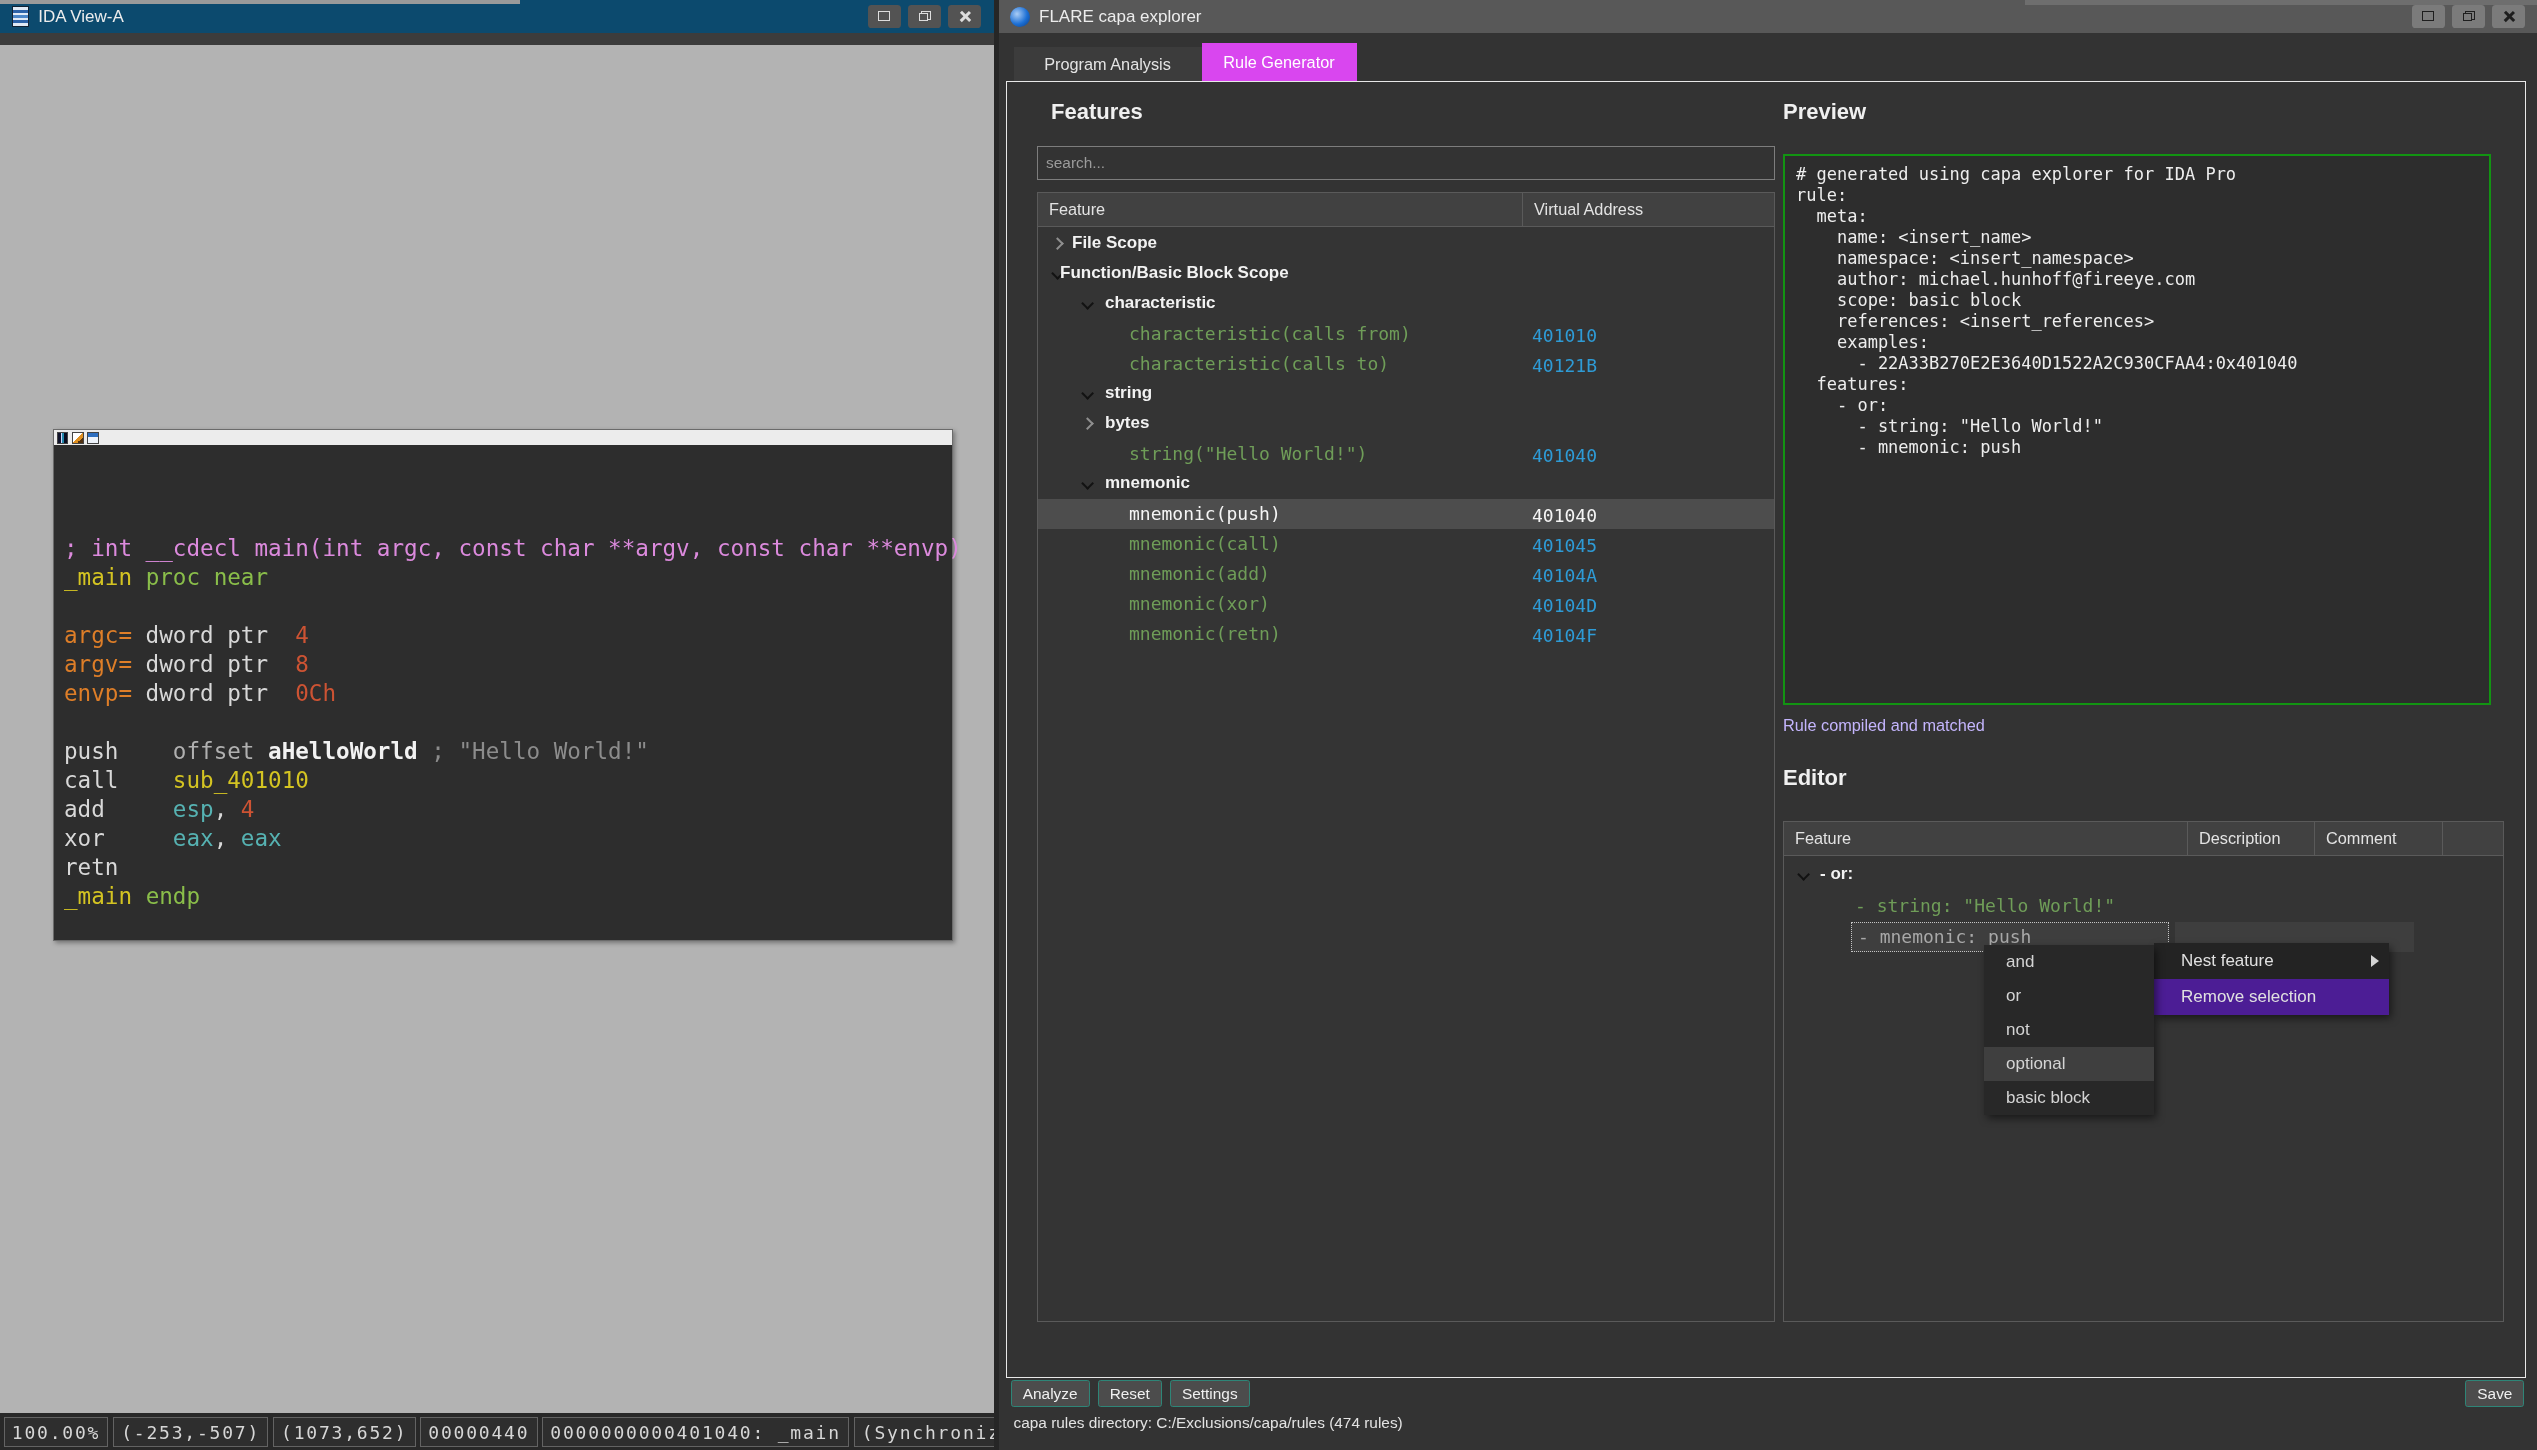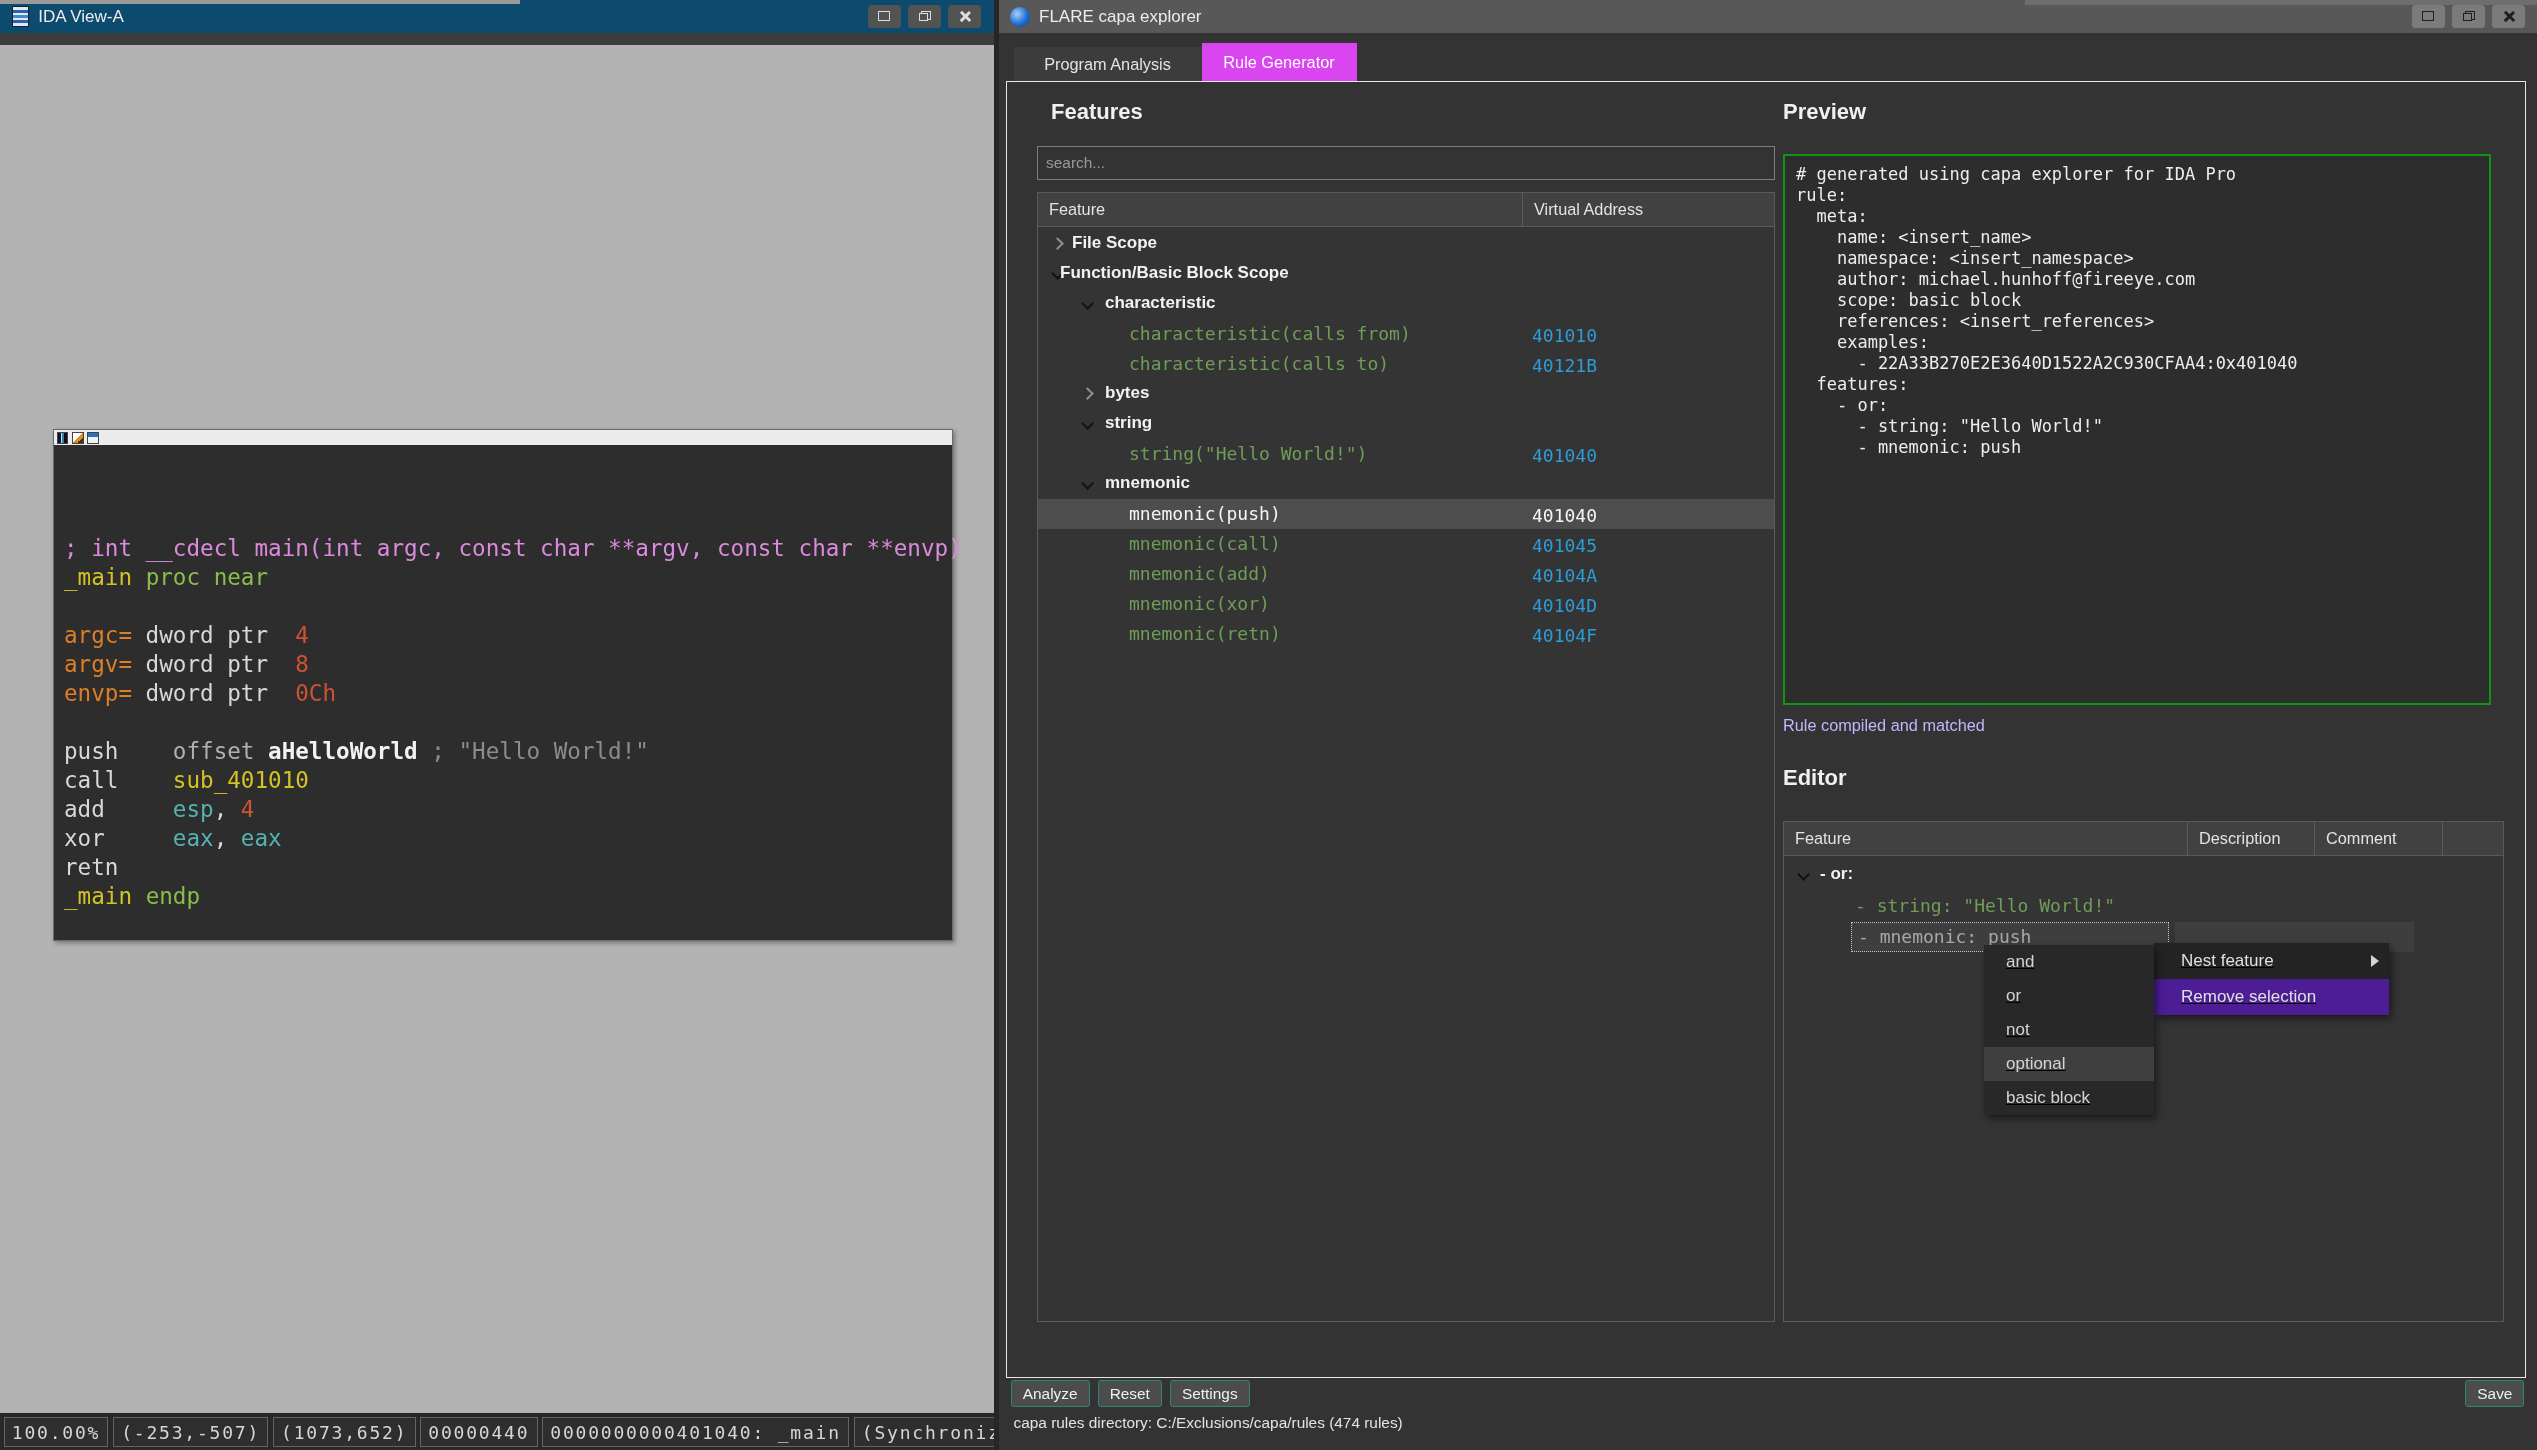--- a/index.html
+++ b/index.html
@@ -113,21 +113,21 @@
   .ed-row{position:relative;height:31px;}
   .ed-cat{position:absolute;left:36px;top:4.5px;font-weight:bold;font-size:17px;color:#f2f2f2;white-space:pre;}
   .ed-string{position:absolute;left:71px;top:4.5px;font-family:"DejaVu Sans Mono",monospace;
              font-size:18px;color:#6f9d58;white-space:pre;}
   .ed-mn{position:absolute;left:74px;top:4.5px;font-family:"DejaVu Sans Mono",monospace;
          font-size:18px;color:#a8a8a8;white-space:pre;z-index:2;}
   .ed-sel1{position:absolute;left:67px;top:0;width:318px;height:30px;background:#3e3e3e;
            border:0.9px dotted #c4c4c4;box-sizing:border-box;}
   .ed-sel2{position:absolute;left:391px;top:0;width:239px;height:30px;background:#3e3e3e;}
 
-  .menu{position:absolute;z-index:20;box-shadow:2.7px 3.6px 8.1px rgba(0,0,0,.55);text-decoration:underline;}
+  .menu{position:absolute;z-index:20;box-shadow:2.7px 3.6px 8.1px rgba(0,0,0,.55);}
   #ctx-menu{left:1155px;top:943px;width:235px;background:#4c1d95;}
   .cm-item{height:36px;display:flex;align-items:center;padding-left:27px;font-size:17px;
            color:#e0e0e0;position:relative;}
   .cm-item.on{background:#232323;}
   .cm-arrow{position:absolute;right:10px;width:0;height:0;border-top:6.3px solid transparent;
             border-bottom:6.3px solid transparent;border-left:8.1px solid #d5d5d5;}
   #ctx-submenu{left:985px;top:945px;width:170px;background:#282828;z-index:21;}
   .sm-item{height:34px;display:flex;align-items:center;padding-left:22px;font-size:17px;color:#d4d4d4;}
   .sm-item.on{background:#3f3f3f;}
 
@@ -229,26 +229,26 @@
           </div>
           <div class="tree-row">
             <span class="tree-leaf" style="left: 91px;">characteristic(calls from)</span>
             <span class="va">401010</span>
           </div>
           <div class="tree-row">
             <span class="tree-leaf" style="left: 91px;">characteristic(calls to)</span>
             <span class="va">40121B</span>
           </div>
           <div class="tree-row">
+            <span class="chev down" style="left: 45px;"></span>
+            <span class="tree-cat" style="left: 67px;">string</span>
+          </div>
+          <div class="tree-row">
             <span class="chev right" style="left: 45px;"></span>
             <span class="tree-cat" style="left: 67px;">bytes</span>
-          </div>
-          <div class="tree-row">
-            <span class="chev down" style="left: 45px;"></span>
-            <span class="tree-cat" style="left: 67px;">string</span>
           </div>
           <div class="tree-row">
             <span class="tree-leaf" style="left: 91px;">string("Hello World!")</span>
             <span class="va">401040</span>
           </div>
           <div class="tree-row">
             <span class="chev down" style="left: 45px;"></span>
             <span class="tree-cat" style="left: 67px;">mnemonic</span>
           </div>
           <div class="tree-row sel">

